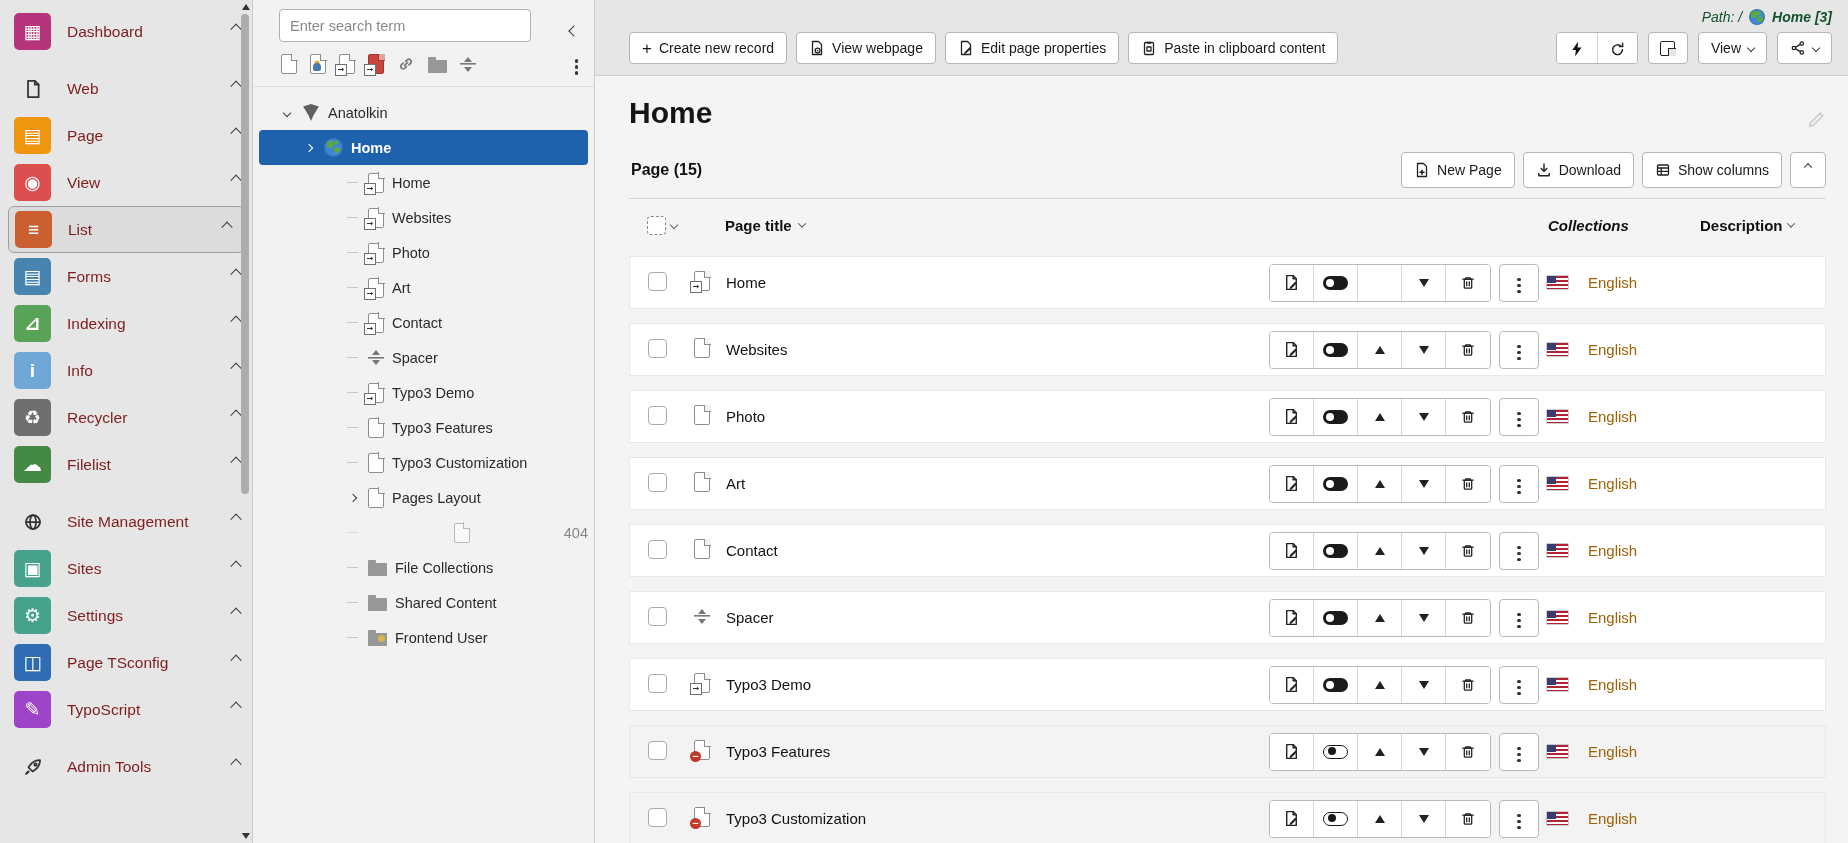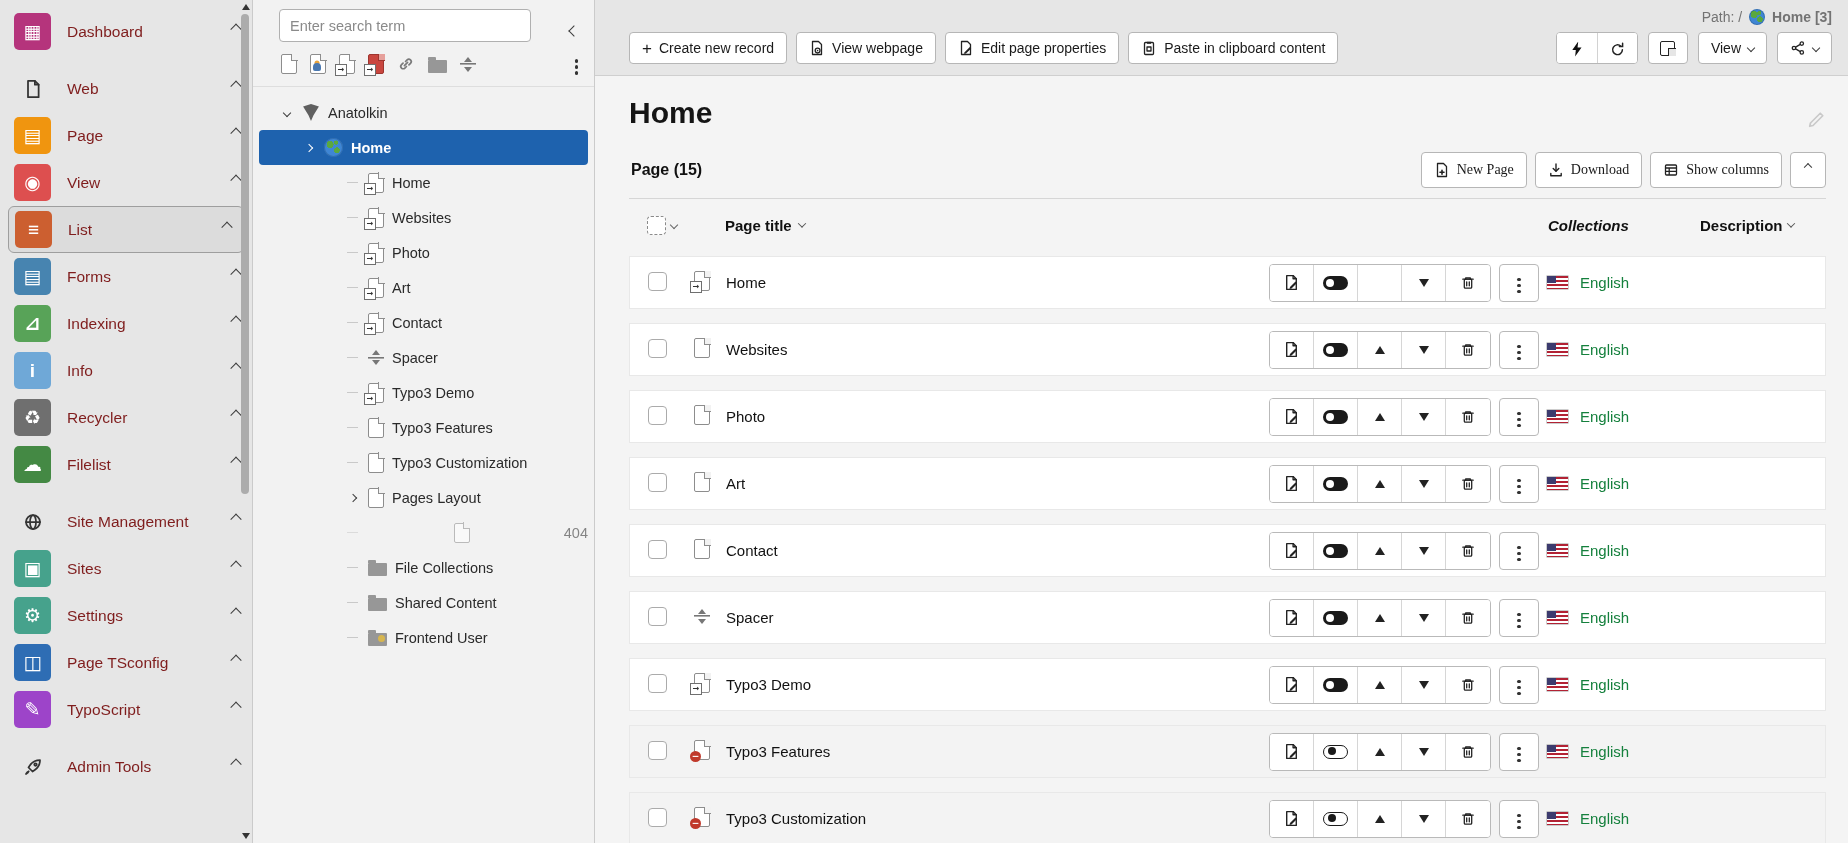--- a/index.html
+++ b/index.html
@@ -78,21 +78,21 @@
       radial-gradient(circle at 68% 64%, #5aa83f 0 2.8px, rgba(0,0,0,0) 3px),
       radial-gradient(circle at 64% 24%, #5aa83f 0 2px, rgba(0,0,0,0) 2.2px),
       #3f86d4;
     box-shadow: inset 0 0 0 1px rgba(0,0,0,.18); }
   .icon-typo3 { width:18px; height:17px; background:#606060; flex:none; display:inline-block;
     clip-path:polygon(6% 14%, 50% 0%, 94% 14%, 64% 66%, 50% 100%, 36% 66%); }
 
   
   .content { flex:1; display:flex; flex-direction:column; min-width:0; }
   .dochead { background:#e6e6e6; border-bottom:1px solid #cfcfcf; padding:4px 16px 11px 34px; flex:none; }
-  .path-row { display:flex; justify-content:flex-end; align-items:center; gap:7px; font-size:14px; height:26px; color:#737373; }
+  .path-row { display:flex; justify-content:flex-end; align-items:center; gap:7px; font-size:14px; height:26px; color:#14532d;font-style:italic; }
   .path-page { font-weight:bold; }
   .btn-row { display:flex; align-items:center; margin-top:2px; }
   .btn { height:32px; display:inline-flex; align-items:center; gap:7px; background:#fff; border:1px solid #b6b6b6; border-radius:4px; padding:0 12px; font-size:14px; color:#1a1a1a; }
   .btn-left-group { display:flex; gap:9px; }
   .btn-right-group { margin-left:auto; display:flex; gap:10px; align-items:center; }
   .btn-split { display:inline-flex; border:1px solid #b6b6b6; border-radius:4px; background:#fff; overflow:hidden; height:32px; }
   .btn-split .btn { border:none; border-radius:0; width:40px; padding:0; justify-content:center; }
   .btn-split .btn + .btn { border-left:1px solid #d2d2d2; }
   .icon-btn { width:40px; padding:0; justify-content:center; }
 
@@ -100,21 +100,21 @@
   .ic-note { width:15px; height:15px; border:1.5px solid #222; border-radius:2px; position:relative; display:inline-block; }
   .ic-note::after { content:""; position:absolute; right:-1.5px; bottom:-1.5px; width:7px; height:7px; background:#e6e6e6; border-left:1.5px solid #222; border-top:1.5px solid #222; }
 
   .module-body { flex:1; background:#f4f4f4; padding:14px 22px 0 34px; overflow:hidden; }
   .h1-row { display:flex; align-items:flex-start; }
   h1.page-title { font-size:30px; font-weight:600; color:#151515; margin:6px 0 14px; }
   .title-pencil { margin-left:auto; margin-top:20px; color:#c9c9c9; }
 
   .panel-hd { display:flex; align-items:center; padding:8px 0 10px 2px; }
   .panel-title { font-size:16px; font-weight:bold; color:#111; }
-  .panel-btns { margin-left:auto; display:flex; gap:8px; align-items:center;font-family:Liberation Serif, serif; }
+  .panel-btns { margin-left:auto; display:flex; gap:8px; align-items:center; }
   .panel-btns .btn { height:36px; font-size:14px; }
   .panel-btns .sq { width:36px; padding:0; justify-content:center; }
   .hr { border-top:1px solid #d6d6d6; }
 
   .tgrid { display:grid; grid-template-columns:46px 32px 1fr 278px 128px 150px; align-items:center; padding-left:18px; }
   .thead { height:52px; font-size:15px; color:#111; }
   .thead .hcheck { display:flex; align-items:center; gap:5px; }
   .checkbox { width:19px; height:19px; border:1.5px solid #ababab; border-radius:4px; background:#fff; display:inline-block; flex:none; }
   .checkbox.dashed { border-style:dashed; border-color:#8a8a8a; }
   .col-title { font-weight:bold; display:flex; align-items:center; gap:7px; }
@@ -136,21 +136,21 @@
 
   .tri { width:0; height:0; border-left:5.5px solid transparent; border-right:5.5px solid transparent; display:inline-block; }
   .tri.up { border-bottom:8px solid #222; }
   .tri.down { border-top:8px solid #222; }
 
   .toggle { width:25px; height:14px; border-radius:8px; background:#1a1a1a; position:relative; display:inline-block; }
   .toggle::after { content:""; position:absolute; left:3px; top:3px; width:8px; height:8px; border-radius:50%; background:#fff; }
   .trow[data-toggle="off"] .toggle { background:#fff; border:1.5px solid #1a1a1a; }
   .trow[data-toggle="off"] .toggle::after { background:#1a1a1a; left:4px; top:1.8px; }
 
-  .c-loc { display:flex; align-items:center; gap:12px; font-size:15px; color:#15803d; }
+  .c-loc { display:flex; align-items:center; gap:20px; font-size:15px; color:#a16207; }
   .flag { width:21px; height:13px; position:relative; flex:none;
     background:repeating-linear-gradient(#b22234 0 2px, #fff 2px 4px); box-shadow:0 0 0 .5px #9a9a9a; }
   .flag::before { content:""; position:absolute; left:0; top:0; width:9px; height:7px; background:#3c3b6e; }
 
   svg.ic { display:block; }
 </style>
 </head>
 <body>
 
 <div class="app">

